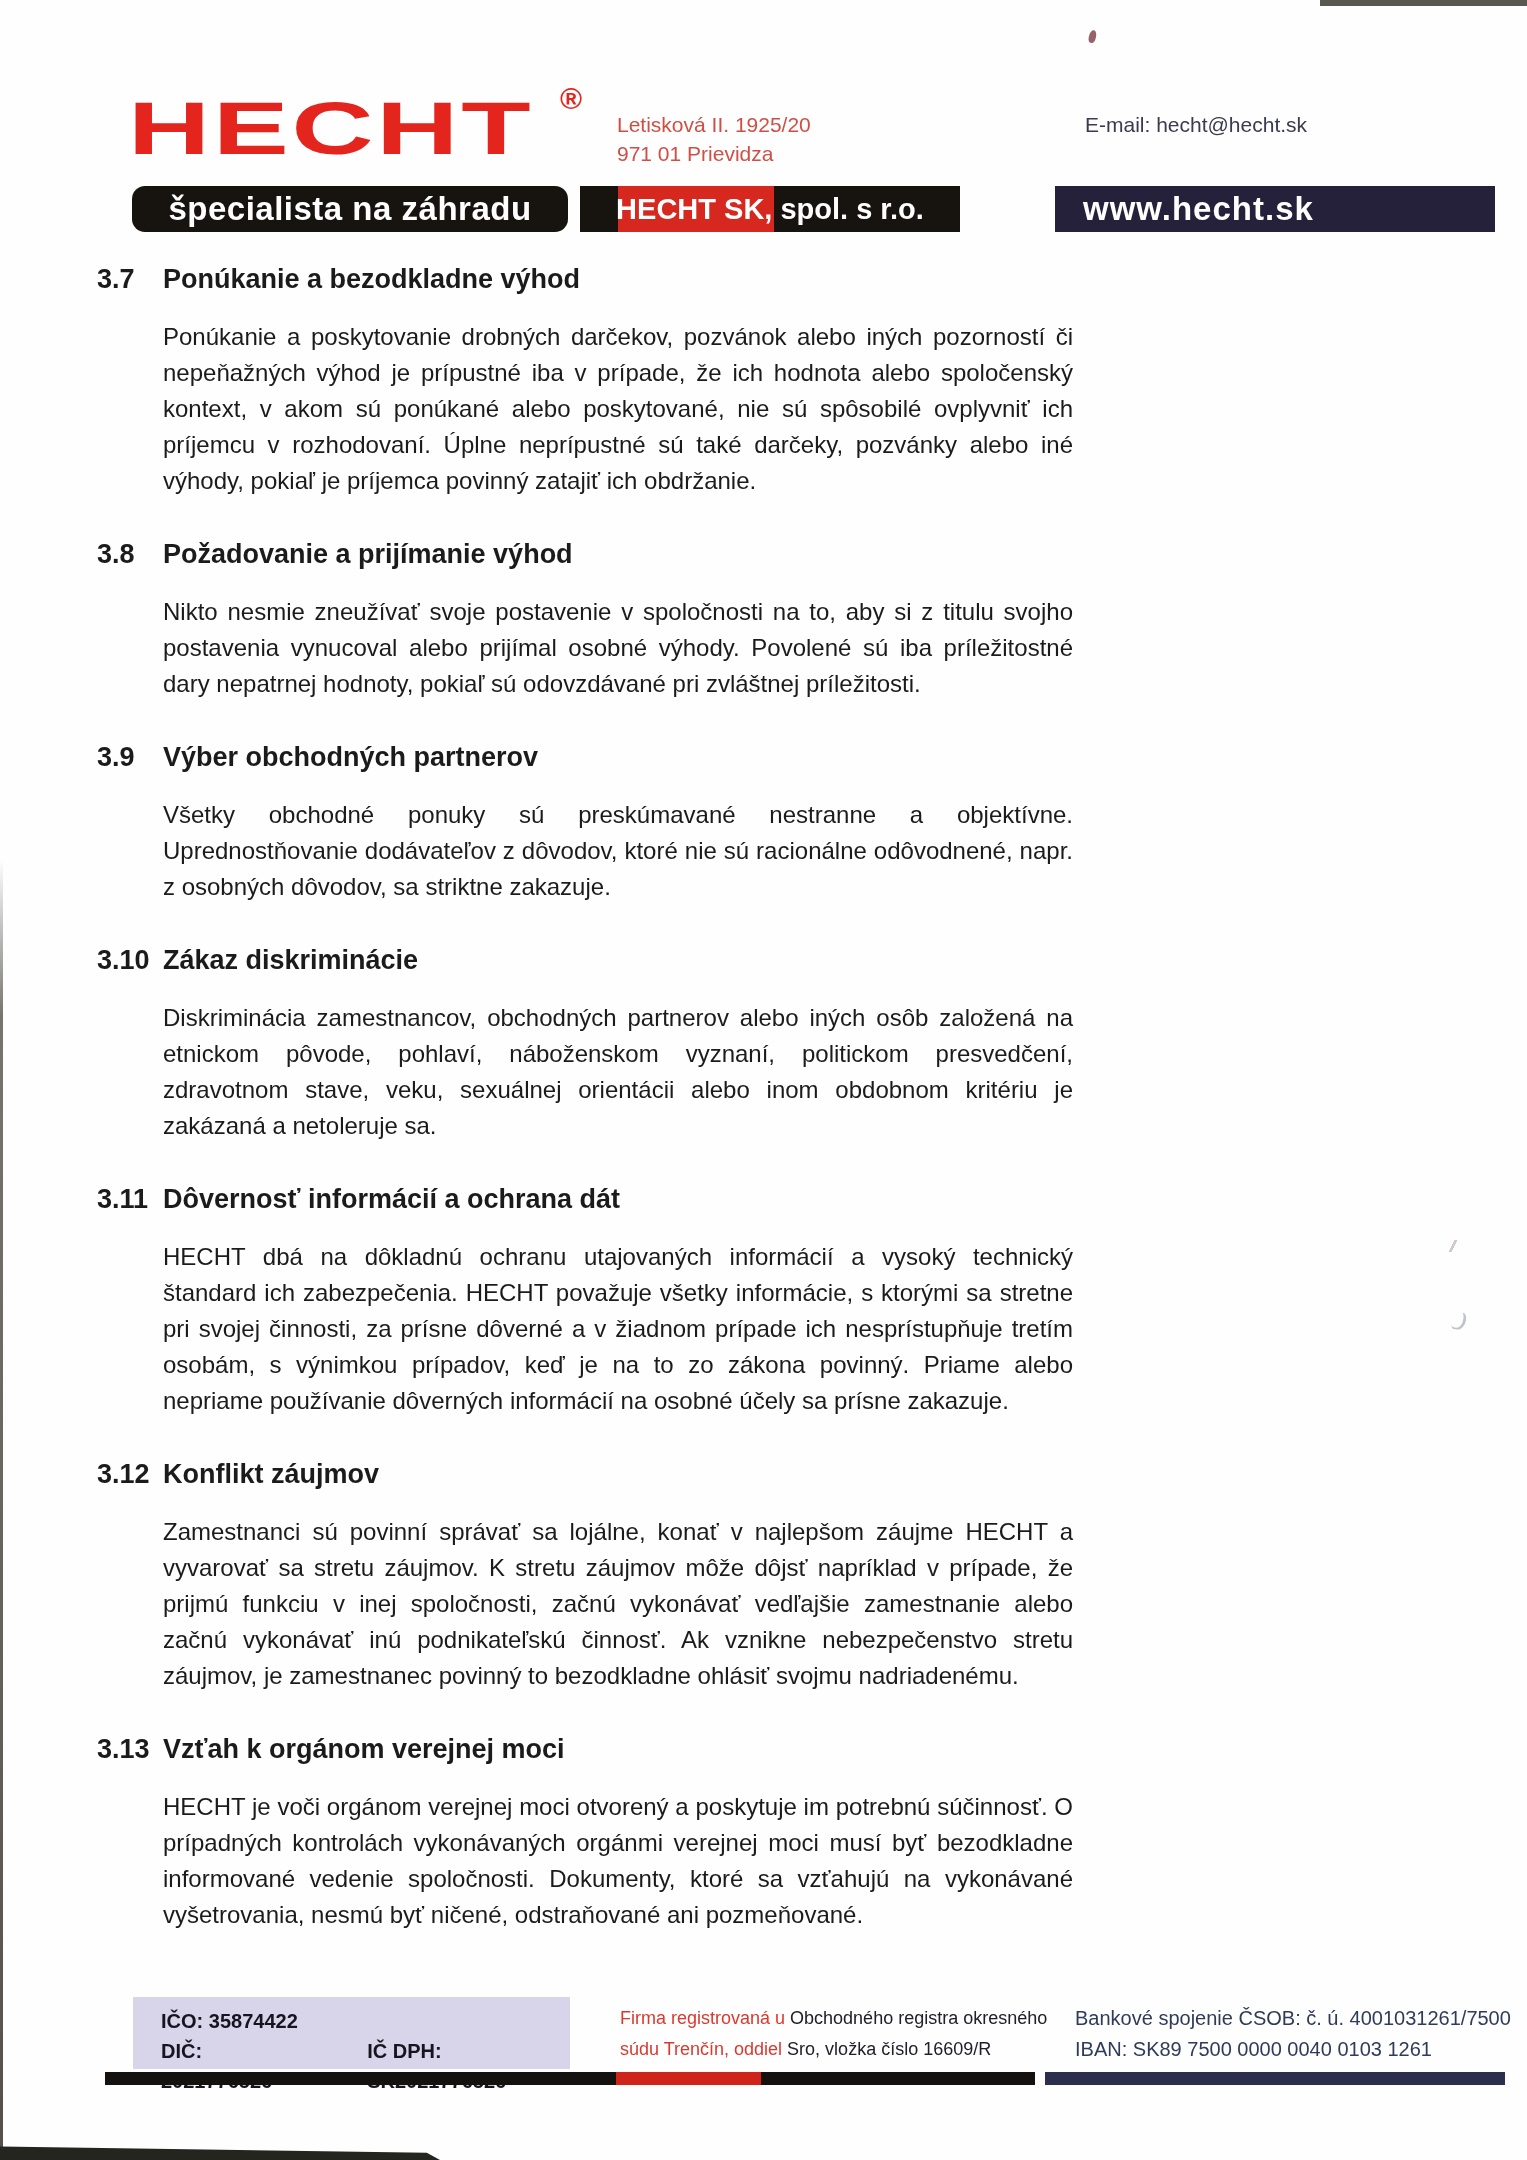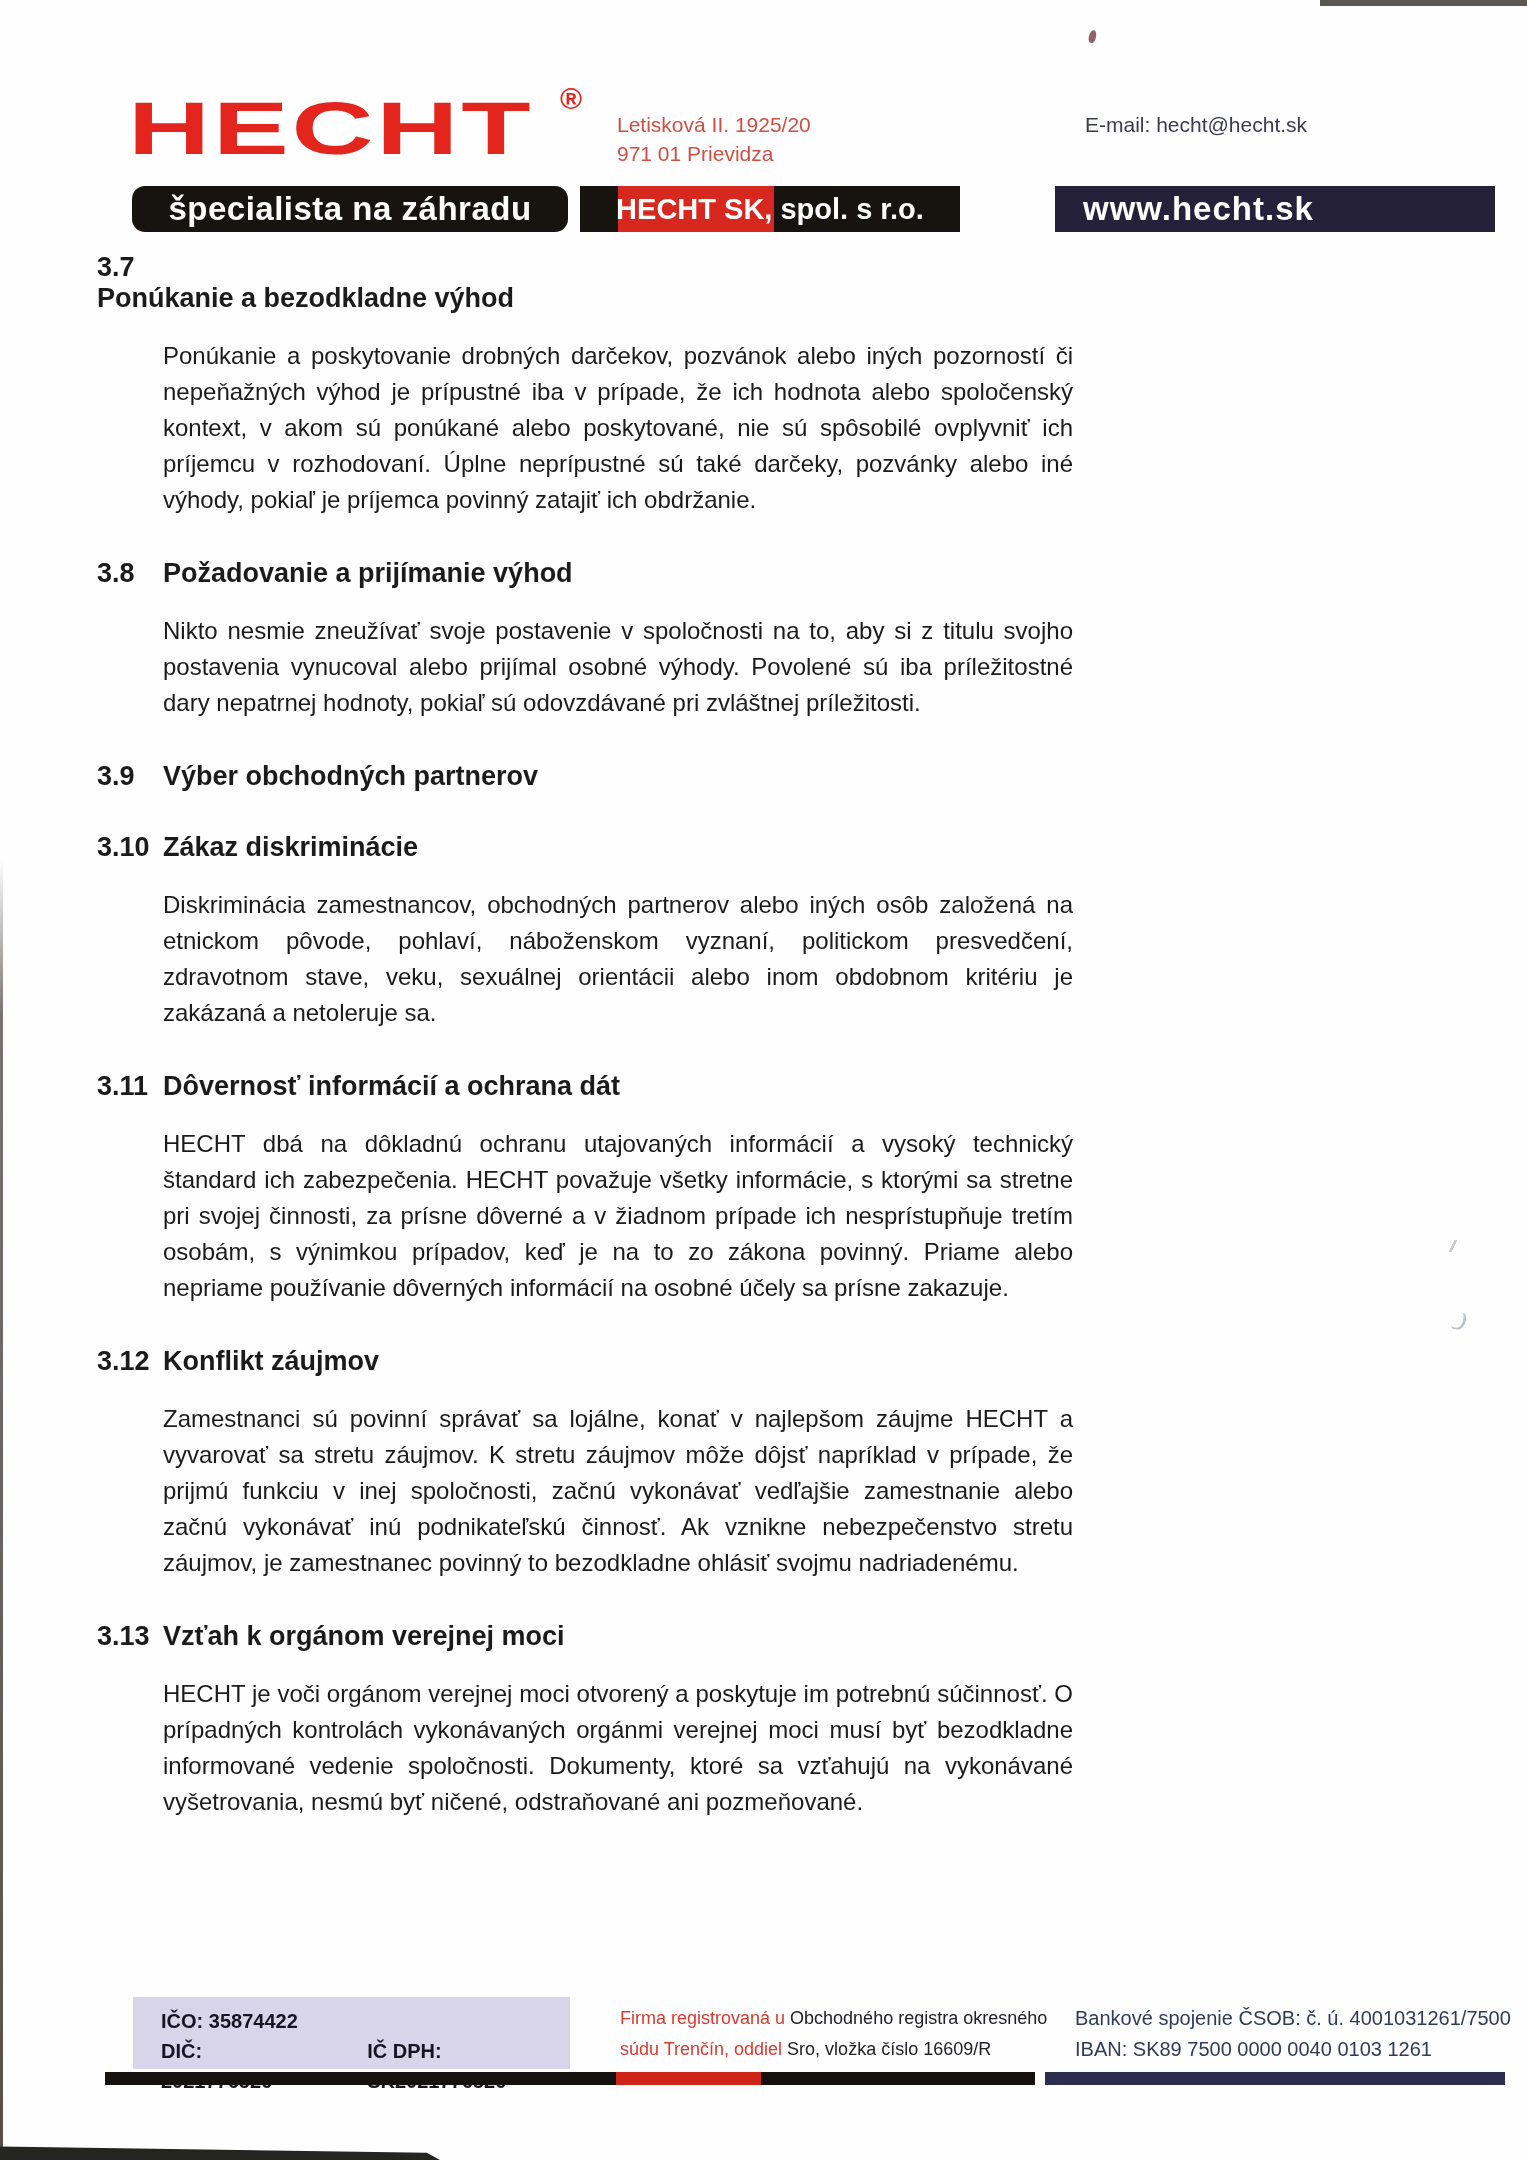--- a/index.html
+++ b/index.html
@@ -42,21 +42,21 @@
     left:580px;width:380px;justify-content:center;font-size:29px;
     background:linear-gradient(90deg,#17140f 0%,#17140f 10%,#d6281e 10%,#d6281e 51%,#17140f 51%,#17140f 100%);
   }
   .bar3{left:1055px;width:440px;background:#26213a;font-size:33px;padding-left:28px;box-sizing:border-box;letter-spacing:1px;}
 
   
   .content{
     position:absolute;left:97px;top:232px;width:976px;
   }
   .section .head{display:flex;margin:40px 0 24px 0;}
-  .section:first-child .head{margin-top:20px;flex-direction:column;}
+  .section:first-child .head{margin-top:32px;}
   .sec-num{width:66px;font-size:27px;font-weight:bold;flex:none;}
   .sec-title{font-size:27px;font-weight:bold;margin:0;}
   .section p{
     margin:0 0 0 66px;width:910px;
     font-size:24px;line-height:36px;
     text-align:justify;
   }
 
   
   .f-left{
@@ -140,20 +140,21 @@
         <h2 class="sec-title">Požadovanie a prijímanie výhod</h2>
       </div>
       <p>Nikto nesmie zneužívať svoje postavenie v spoločnosti na to, aby si z titulu svojho postavenia vynucoval alebo prijímal osobné výhody. Povolené sú iba príležitostné dary nepatrnej hodnoty, pokiaľ sú odovzdávané pri zvláštnej príležitosti.</p>
     </div>
 
     <div class="section">
       <div class="head">
         <span class="sec-num">3.9</span>
         <h2 class="sec-title">Výber obchodných partnerov</h2>
       </div>
+      <p>Všetky obchodné ponuky sú preskúmavané nestranne a objektívne. Uprednostňovanie dodávateľov z dôvodov, ktoré nie sú racionálne odôvodnené, napr. z osobných dôvodov, sa striktne zakazuje.</p>
     </div>
 
     <div class="section">
       <div class="head">
         <span class="sec-num">3.10</span>
         <h2 class="sec-title">Zákaz diskriminácie</h2>
       </div>
       <p>Diskriminácia zamestnancov, obchodných partnerov alebo iných osôb založená na etnickom pôvode, pohlaví, náboženskom vyznaní, politickom presvedčení, zdravotnom stave, veku, sexuálnej orientácii alebo inom obdobnom kritériu je zakázaná a netoleruje sa.</p>
     </div>
 

